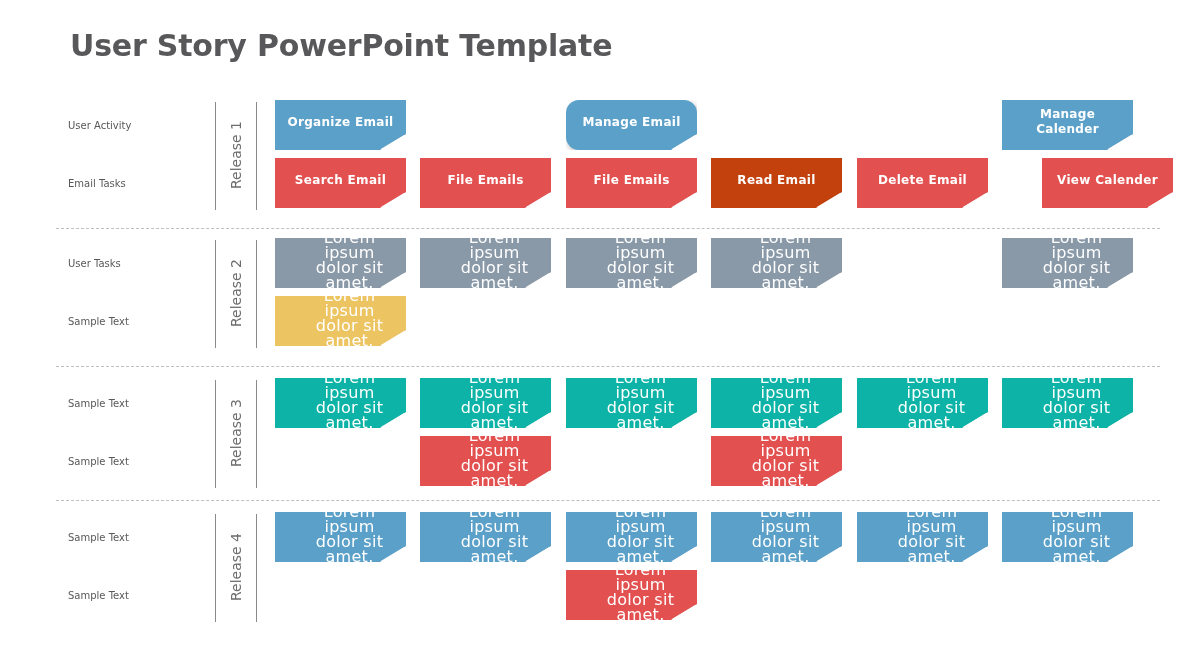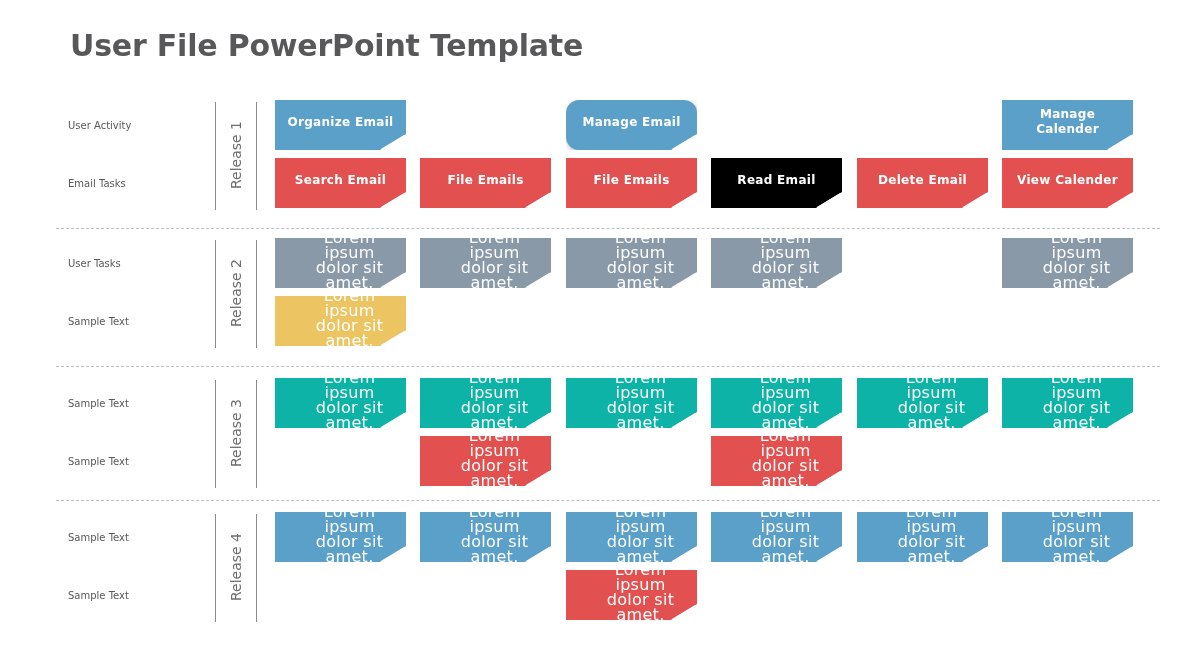--- a/index.html
+++ b/index.html
@@ -132,21 +132,21 @@
     clip-path: polygon(100% 0, 100% 100%, 0 100%);
   }
   .card.tall { font-size: 16px; padding-left: 26px; }
   .card.single { font-size: 12px; font-weight: bold; }
 </style>
 </head>
 <body>
 
 <div class="slide">
 
-  <div class="title">User File PowerPoint Template</div>
+  <div class="title">User Story PowerPoint Template</div>
 
   <div id="bands-root">
       <div class="band" style="top: 0px;">
         <div class="row-label" style="top: 120px;">User Activity</div>
         <div class="row-label" style="top: 178px;">Email Tasks</div>
         <div class="vrule" style="left: 215px; top: 102px; height: 108px;"></div>
         <div class="vrule" style="left: 256px; top: 102px; height: 108px;"></div>
         <div class="release-label" style="left: 190.5px; top: 147px; width: 90px;">Release 1</div>
         <div class="card single" style="left: 275px; top: 100px; width: 131px; height: 50px; background: rgb(91, 160, 200);">
           <span class="card-text">Organize  Email</span>
@@ -165,29 +165,29 @@
           <span class="fold"></span>
         </div>
         <div class="card single" style="left: 420px; top: 158px; width: 131px; height: 50px; background: rgb(226, 80, 79);">
           <span class="card-text">File Emails</span>
           <span class="fold"></span>
         </div>
         <div class="card single" style="left: 566px; top: 158px; width: 131px; height: 50px; background: rgb(226, 80, 79);">
           <span class="card-text">File Emails</span>
           <span class="fold"></span>
         </div>
-        <div class="card single" style="left: 711px; top: 158px; width: 131px; height: 50px; background: #000000;">
+        <div class="card single" style="left: 711px; top: 158px; width: 131px; height: 50px; background: #c2410c;">
           <span class="card-text">Read Email</span>
           <span class="fold"></span>
         </div>
         <div class="card single" style="left: 857px; top: 158px; width: 131px; height: 50px; background: rgb(226, 80, 79);">
           <span class="card-text">Delete Email</span>
           <span class="fold"></span>
         </div>
-        <div class="card single" style="left: 1002px; top: 158px; width: 131px; height: 50px; background: rgb(226, 80, 79);">
+        <div class="card single" style="left: 1042px; top: 158px; width: 131px; height: 50px; background: rgb(226, 80, 79);">
           <span class="card-text">View Calender</span>
           <span class="fold"></span>
         </div>
       </div>
       <div class="band" style="top: 0px;">
         <div class="band-divider" style="top: 228px;"></div>
         <div class="row-label" style="top: 258px;">User Tasks</div>
         <div class="row-label" style="top: 316px;">Sample Text</div>
         <div class="vrule" style="left: 215px; top: 240px; height: 108px;"></div>
         <div class="vrule" style="left: 256px; top: 240px; height: 108px;"></div>

